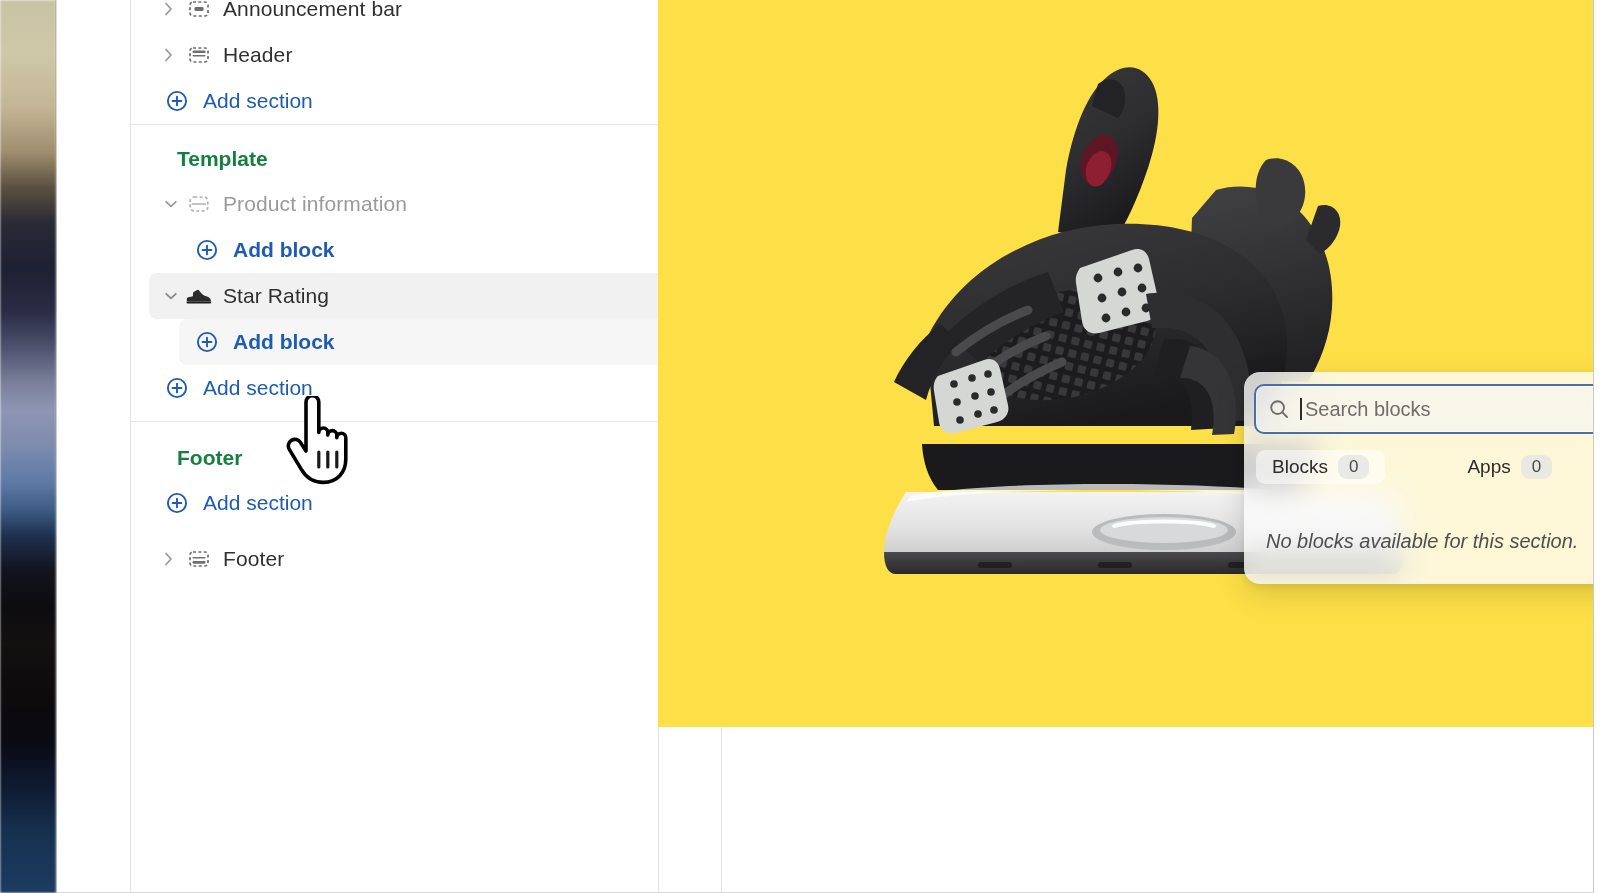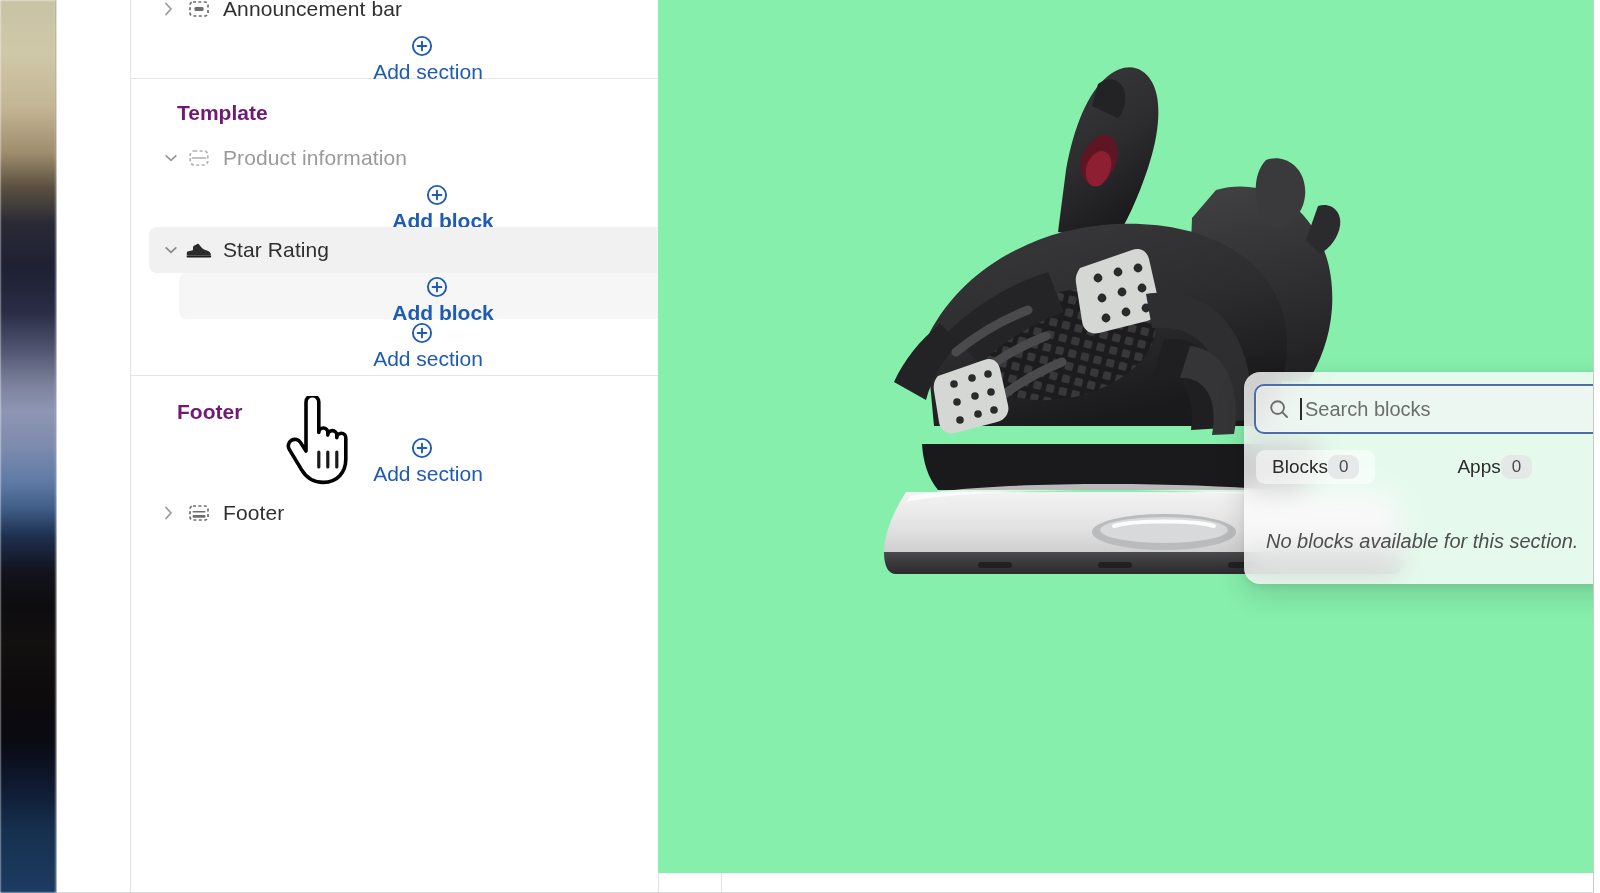--- a/index.html
+++ b/index.html
@@ -150,48 +150,47 @@
   .add-row {
     display: flex;
     align-items: center;
     height: 46px;
     margin: 0 18px;
     padding: 0 10px 0 14px;
     border-radius: 8px;
     color: #1e5bb3;
     font-size: 21px;
     white-space: nowrap;
-    flex-direction: column;
   }
   .add-row .plus {
     width: 28px; flex: 0 0 28px;
     display: flex; align-items: center; justify-content: center;
     margin-right: 12px;
   }
   .add-row.indent-1 { margin-left: 48px; font-weight: bold; }
   .add-row.sub-selected { background: #f6f6f6; }
 
   .group-title {
     font-size: 21px;
     font-weight: bold;
-    color: #701a75;
+    color: #15803d;
     padding: 0 0 0 46px;
     height: 44px;
     display: flex;
     align-items: center;
   }
 
   
   .canvas {
     position: absolute;
     left: 601px;     
     top: 0;
     right: 1px;
-    height: 873px;
-    background: #86efac;
+    height: 727px;
+    background: #fde047;
     overflow: hidden;
   }
   .canvas-left-line {
     position: absolute;
     left: 601px; top: 0;
     width: 1px; height: 893px;
     background: #e3e3e3;
   }
 
   
@@ -248,20 +247,21 @@
   .tabs-row {
     position: absolute;
     left: 12px; top: 76px;
     width: 396px; height: 38px;
     display: flex;
     align-items: center;
   }
   .tab {
     display: flex;
     align-items: center;
+    gap: 10px;
     padding: 5px 16px;
     border-radius: 9px;
     font-size: 19px;
     color: #2b2b2b;
     white-space: nowrap;
   }
   .tab.active { background: rgba(255,255,255,0.55); }
   .tab .count {
     font-size: 17px;
     color: #4a4a4a;
@@ -316,20 +316,35 @@
           </span>
           <span class="row-icon">
             <svg width="22" height="22" viewBox="0 0 22 22" fill="none" aria-hidden="true">
               <rect x="2" y="4" width="18" height="14" rx="3" stroke="#6f6f6f" stroke-width="1.7" stroke-dasharray="3 2.4"></rect>
               <rect x="6.5" y="9" width="9" height="4" rx="1.2" fill="#6f6f6f"></rect>
             </svg>
           </span>
           <span class="row-label">Announcement bar</span>
         </div>
 
+        <div class="tree-row">
+          <span class="chev">
+            <svg width="12" height="18" viewBox="0 0 12 18" fill="none" aria-hidden="true">
+              <path d="M3 3.5L8 9L3 14.5" stroke="#9a9a9a" stroke-width="1.8" stroke-linecap="round" stroke-linejoin="round"></path>
+            </svg>
+          </span>
+          <span class="row-icon">
+            <svg width="22" height="22" viewBox="0 0 22 22" fill="none" aria-hidden="true">
+              <rect x="2" y="4" width="18" height="14" rx="3" stroke="#6f6f6f" stroke-width="1.7" stroke-dasharray="3 2.4"></rect>
+              <rect x="4.5" y="6.5" width="13" height="2.6" rx="1.1" fill="#6f6f6f"></rect>
+              <rect x="4.5" y="11" width="13" height="1.6" rx="0.8" fill="#6f6f6f"></rect>
+            </svg>
+          </span>
+          <span class="row-label">Header</span>
+        </div>
 
         <div class="add-row">
           <span class="plus">
             <svg width="24" height="24" viewBox="0 0 24 24" fill="none" aria-hidden="true">
               <circle cx="12" cy="12" r="9.1" stroke="#1e5bb3" stroke-width="1.9"></circle>
               <path d="M12 7.6v8.8M7.6 12h8.8" stroke="#1e5bb3" stroke-width="1.9" stroke-linecap="round"></path>
             </svg>
           </span>
           <span>Add section</span>
         </div>

